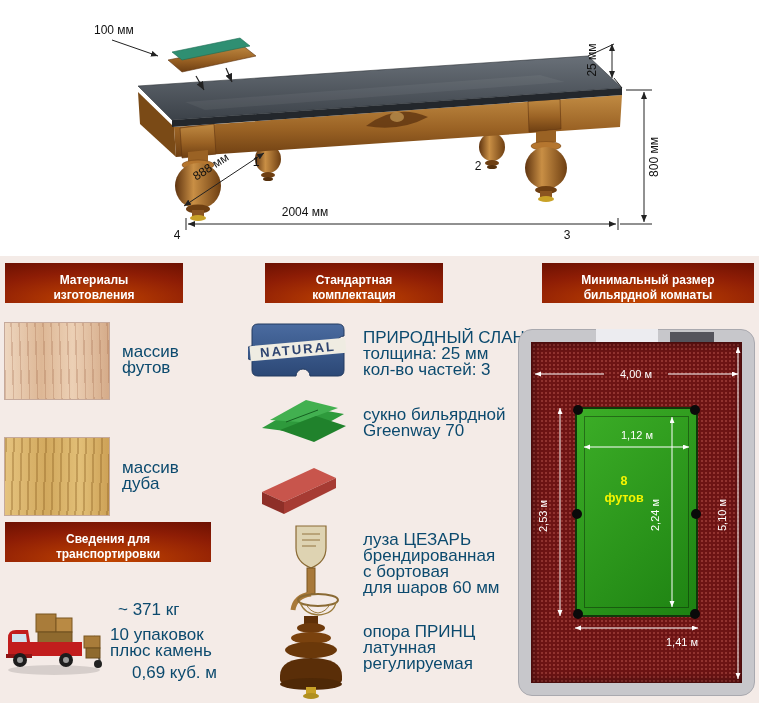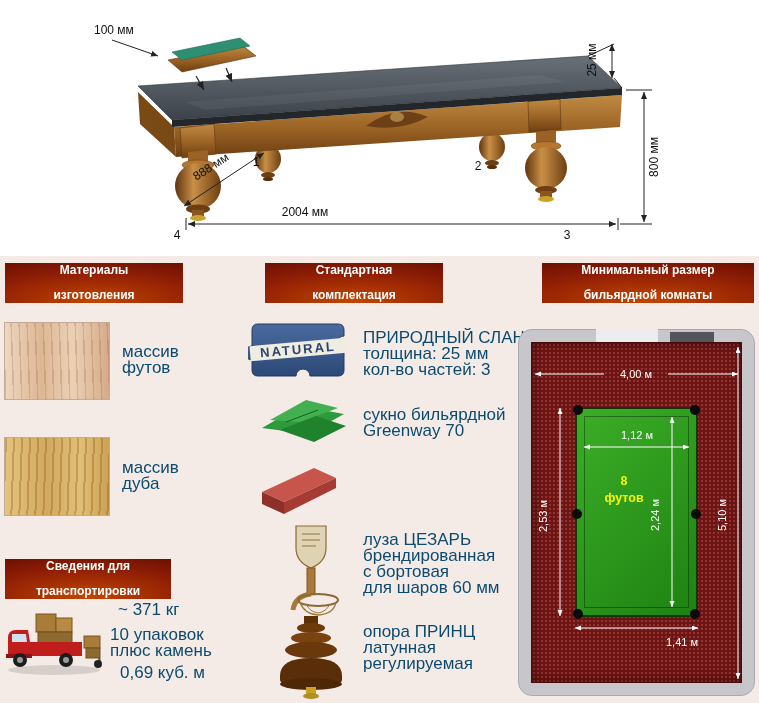--- a/index.html
+++ b/index.html
@@ -1,21 +1,21 @@
 <!DOCTYPE html>
 <html><head>
 <meta charset="utf-8">
 <style>
   *{margin:0;padding:0;box-sizing:border-box}
   html,body{background:#fff}
   #app{position:relative;width:759px;height:703px;background:#fff;font-family:"Liberation Sans",sans-serif;overflow:hidden}
   .abs{position:absolute}
   .bottom-bg{position:absolute;left:0;top:256px;width:759px;height:447px;background:#f4ebe7}
   .hdr{position:absolute;color:#fff;font-weight:bold;font-size:12px;line-height:15px;text-align:center;
-       display:flex;flex-direction:column;align-items:center;justify-content:space-between;
+       display:flex;flex-direction:column;align-items:center;justify-content:flex-end;
        background:radial-gradient(ellipse 130% 150% at 50% 95%, #c24600 0%, #8e1d05 48%, #4c0500 100%);}
   .lbl{position:absolute;font-size:17px;line-height:16px;color:#0c4a6e}
   .swatch{position:absolute;border:1px solid #c5a99b}
   .swatch.ash{background:
      repeating-linear-gradient(88deg, rgba(150,90,60,0.25) 0 1.5px, rgba(0,0,0,0) 1.5px 8px),
      linear-gradient(90deg,#eed6bf,#ddb795 35%,#ecd0b5 65%,#d5ab89)}
   .swatch.oak{background:
      repeating-linear-gradient(92deg, rgba(130,85,25,0.32) 0 2px, rgba(0,0,0,0) 2px 8px),
      linear-gradient(90deg,#e5c37e,#d2a95e 40%,#e2bf77 72%,#cda156)}
   svg text{font-family:"Liberation Sans",sans-serif}
@@ -147,21 +147,21 @@
     <div>массив</div>
     <div>футов</div>
   </div>
 
   <div class="swatch oak" style="left:4px;top:437px;width:106px;height:79px"></div>
   <div class="lbl" style="left:122px;top:460px">
     <div>массив</div>
     <div>дуба</div>
   </div>
 
-  <div class="hdr" style="left:5px;top:559px;width:166px;height:40px">
+  <div class="hdr" style="left:5px;top:522px;width:206px;height:40px">
     <span>Сведения для</span>
     <span>транспортировки</span>
   </div>
 
   <div class="abs" style="left:2px;top:598px">
     <svg width="112" height="82" viewBox="0 0 112 82">
       <ellipse cx="52" cy="72" rx="46" ry="5" fill="rgba(0,0,0,0.12)"></ellipse>
       <rect x="34" y="16" width="20" height="18" fill="#a97c3a" stroke="#7a5620"></rect>
       <rect x="54" y="20" width="16" height="14" fill="#b98a44" stroke="#7a5620"></rect>
       <rect x="36" y="34" width="34" height="12" fill="#8f6a2e" stroke="#6c4e1e"></rect>
@@ -177,21 +177,21 @@
       <rect x="82" y="38" width="16" height="12" fill="#a97c3a" stroke="#7a5620"></rect>
       <rect x="84" y="50" width="14" height="10" fill="#8f6a2e" stroke="#6c4e1e"></rect>
       <circle cx="96" cy="66" r="4" fill="#222"></circle>
     </svg>
   </div>
   <div class="lbl" style="left:118px;top:602px">~ 371 кг</div>
   <div class="lbl" style="left:110px;top:627px">
     <div>10 упаковок</div>
     <div>плюс камень</div>
   </div>
-  <div class="lbl" style="left:120px;top:665px">0,69 куб. м</div>
+  <div class="lbl" style="left:132px;top:665px">0,69 куб. м</div>
 
   <div class="hdr" style="left:265px;top:263px;width:178px;height:40px">
     <span>Стандартная</span>
     <span>комплектация</span>
   </div>
 
   <div class="abs" style="left:248px;top:320px">
     <svg width="100" height="60" viewBox="0 0 100 60">
       <defs>
         <linearGradient id="gBlue" x1="0" y1="0" x2="0" y2="1">

